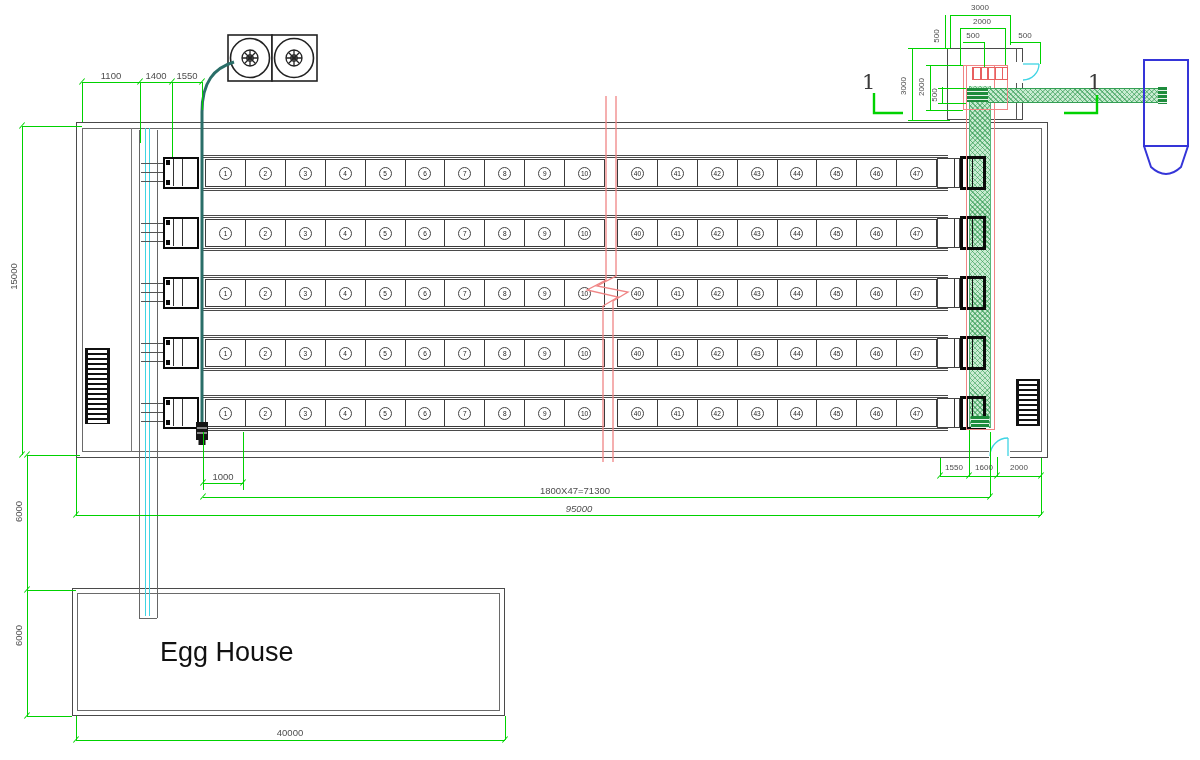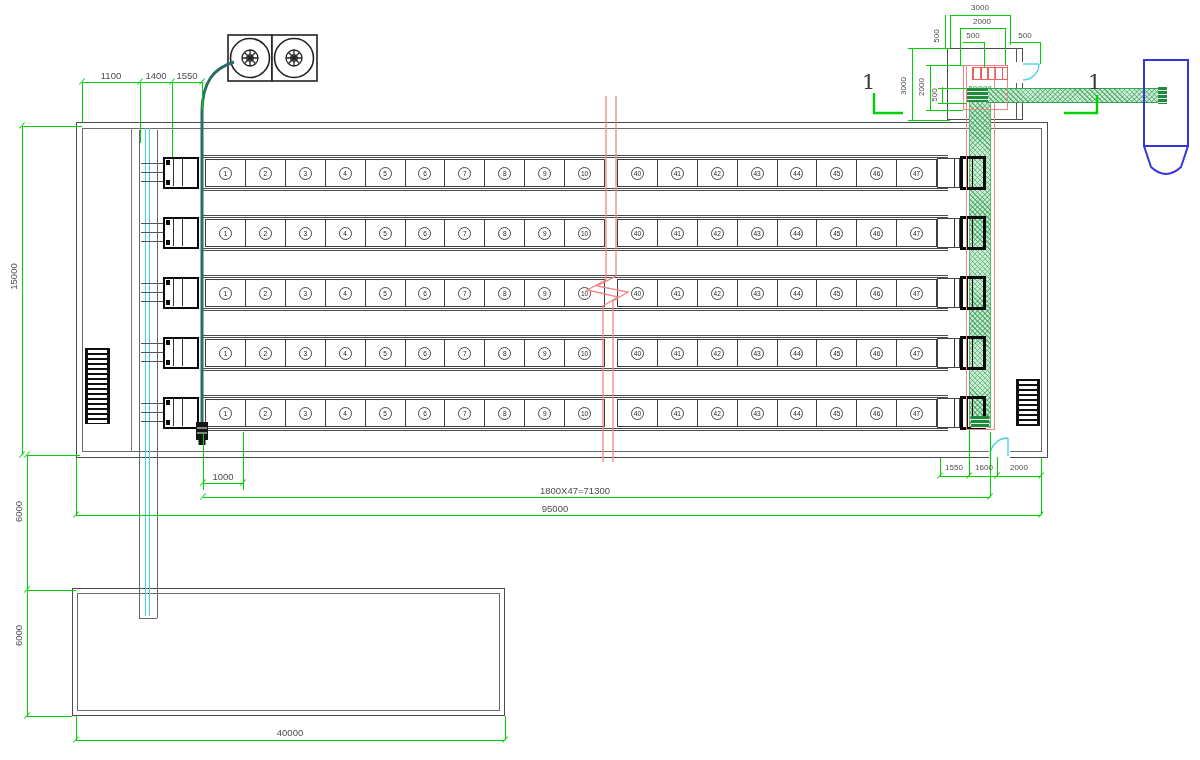--- a/index.html
+++ b/index.html
@@ -55,20 +55,21 @@
 <div id="canvas">
 
   <div class="wall" style="left:76px;top:122px;width:972px;height:336px;z-index:0;"></div>
   <div class="wall-thin" style="left:82px;top:128px;width:960px;height:324px;z-index:0;"></div>
 
   <div class="wall" style="left:947px;top:48px;width:76px;height:72px;z-index:0;border-width:1.4px;"></div>
   <div style="left:1016px;top:48px;width:0;height:72px;border-left:1px solid #555;z-index:0;"></div>
 
   <div class="wall" style="left:72px;top:588px;width:433px;height:128px;z-index:0;"></div>
   <div class="wall-thin" style="left:77px;top:593px;width:423px;height:118px;z-index:0;"></div>
+  <div id="egghouse-label" style="left:160px;top:637px;">Egg House</div>
 
   <div class="gline" style="left:131px;top:128px;height:324px;z-index:1;"></div>
   <div class="gline" style="left:139px;top:130px;height:488px;border-color:#666;z-index:1;"></div>
   <div class="gline" style="left:157px;top:130px;height:488px;border-color:#666;z-index:1;"></div>
   <div class="cyan" style="left:145px;top:128px;height:488px;z-index:1;"></div>
   <div class="cyan" style="left:149px;top:128px;height:488px;z-index:1;"></div>
   <div class="hcap" style="left:139px;top:618px;width:18px;z-index:1;"></div>
 
   <div class="ladder" style="left:85px;top:348px;width:25px;height:76px;z-index:1;"></div>
   <div class="ladder" style="left:1016px;top:379px;width:24px;height:47px;z-index:1;"></div>
@@ -599,21 +600,21 @@
       <div class="tick" style="left: 993px; top: 475px;"></div>
       <div class="tick" style="left: 1037px; top: 475px;"></div>
       <div class="dim-label" style="left: 86px; top: 70px; width: 50px;">1100</div>
       <div class="dim-label" style="left: 131px; top: 70px; width: 50px;">1400</div>
       <div class="dim-label" style="left: 162px; top: 70px; width: 50px;">1550</div>
       <div class="dim-label v" style="left: -17px; top: 271px; width: 60px;">15000</div>
       <div class="dim-label v" style="left: -12px; top: 506px; width: 60px;">6000</div>
       <div class="dim-label v" style="left: -12px; top: 630px; width: 60px;">6000</div>
       <div class="dim-label" style="left: 203px; top: 471px; width: 40px;">1000</div>
       <div class="dim-label" style="left: 480px; top: 485px; width: 190px;">1800X47=71300</div>
-      <div class="dim-label" style="left: 460px; top: 503px; width: 190px;">95000</div>
+      <div class="dim-label" style="left: 484px; top: 503px; width: 190px; font-style: italic;">95000</div>
       <div class="dim-label" style="left: 240px; top: 727px; width: 100px;">40000</div>
       <div class="dim-label sm" style="left: 936px; top: 463px; width: 36px;">1550</div>
       <div class="dim-label sm" style="left: 966px; top: 463px; width: 36px;">1600</div>
       <div class="dim-label sm" style="left: 999px; top: 463px; width: 40px;">2000</div>
       <div class="dim-label sm" style="left: 955px; top: 3px; width: 50px;">3000</div>
       <div class="dim-label sm" style="left: 957px; top: 17px; width: 50px;">2000</div>
       <div class="dim-label sm" style="left: 958px; top: 31px; width: 30px;">500</div>
       <div class="dim-label sm" style="left: 1010px; top: 31px; width: 30px;">500</div>
       <div class="dim-label v sm" style="left: 922px; top: 31px; width: 30px;">500</div>
       <div class="dim-label v sm" style="left: 884px; top: 81px; width: 40px;">3000</div>

